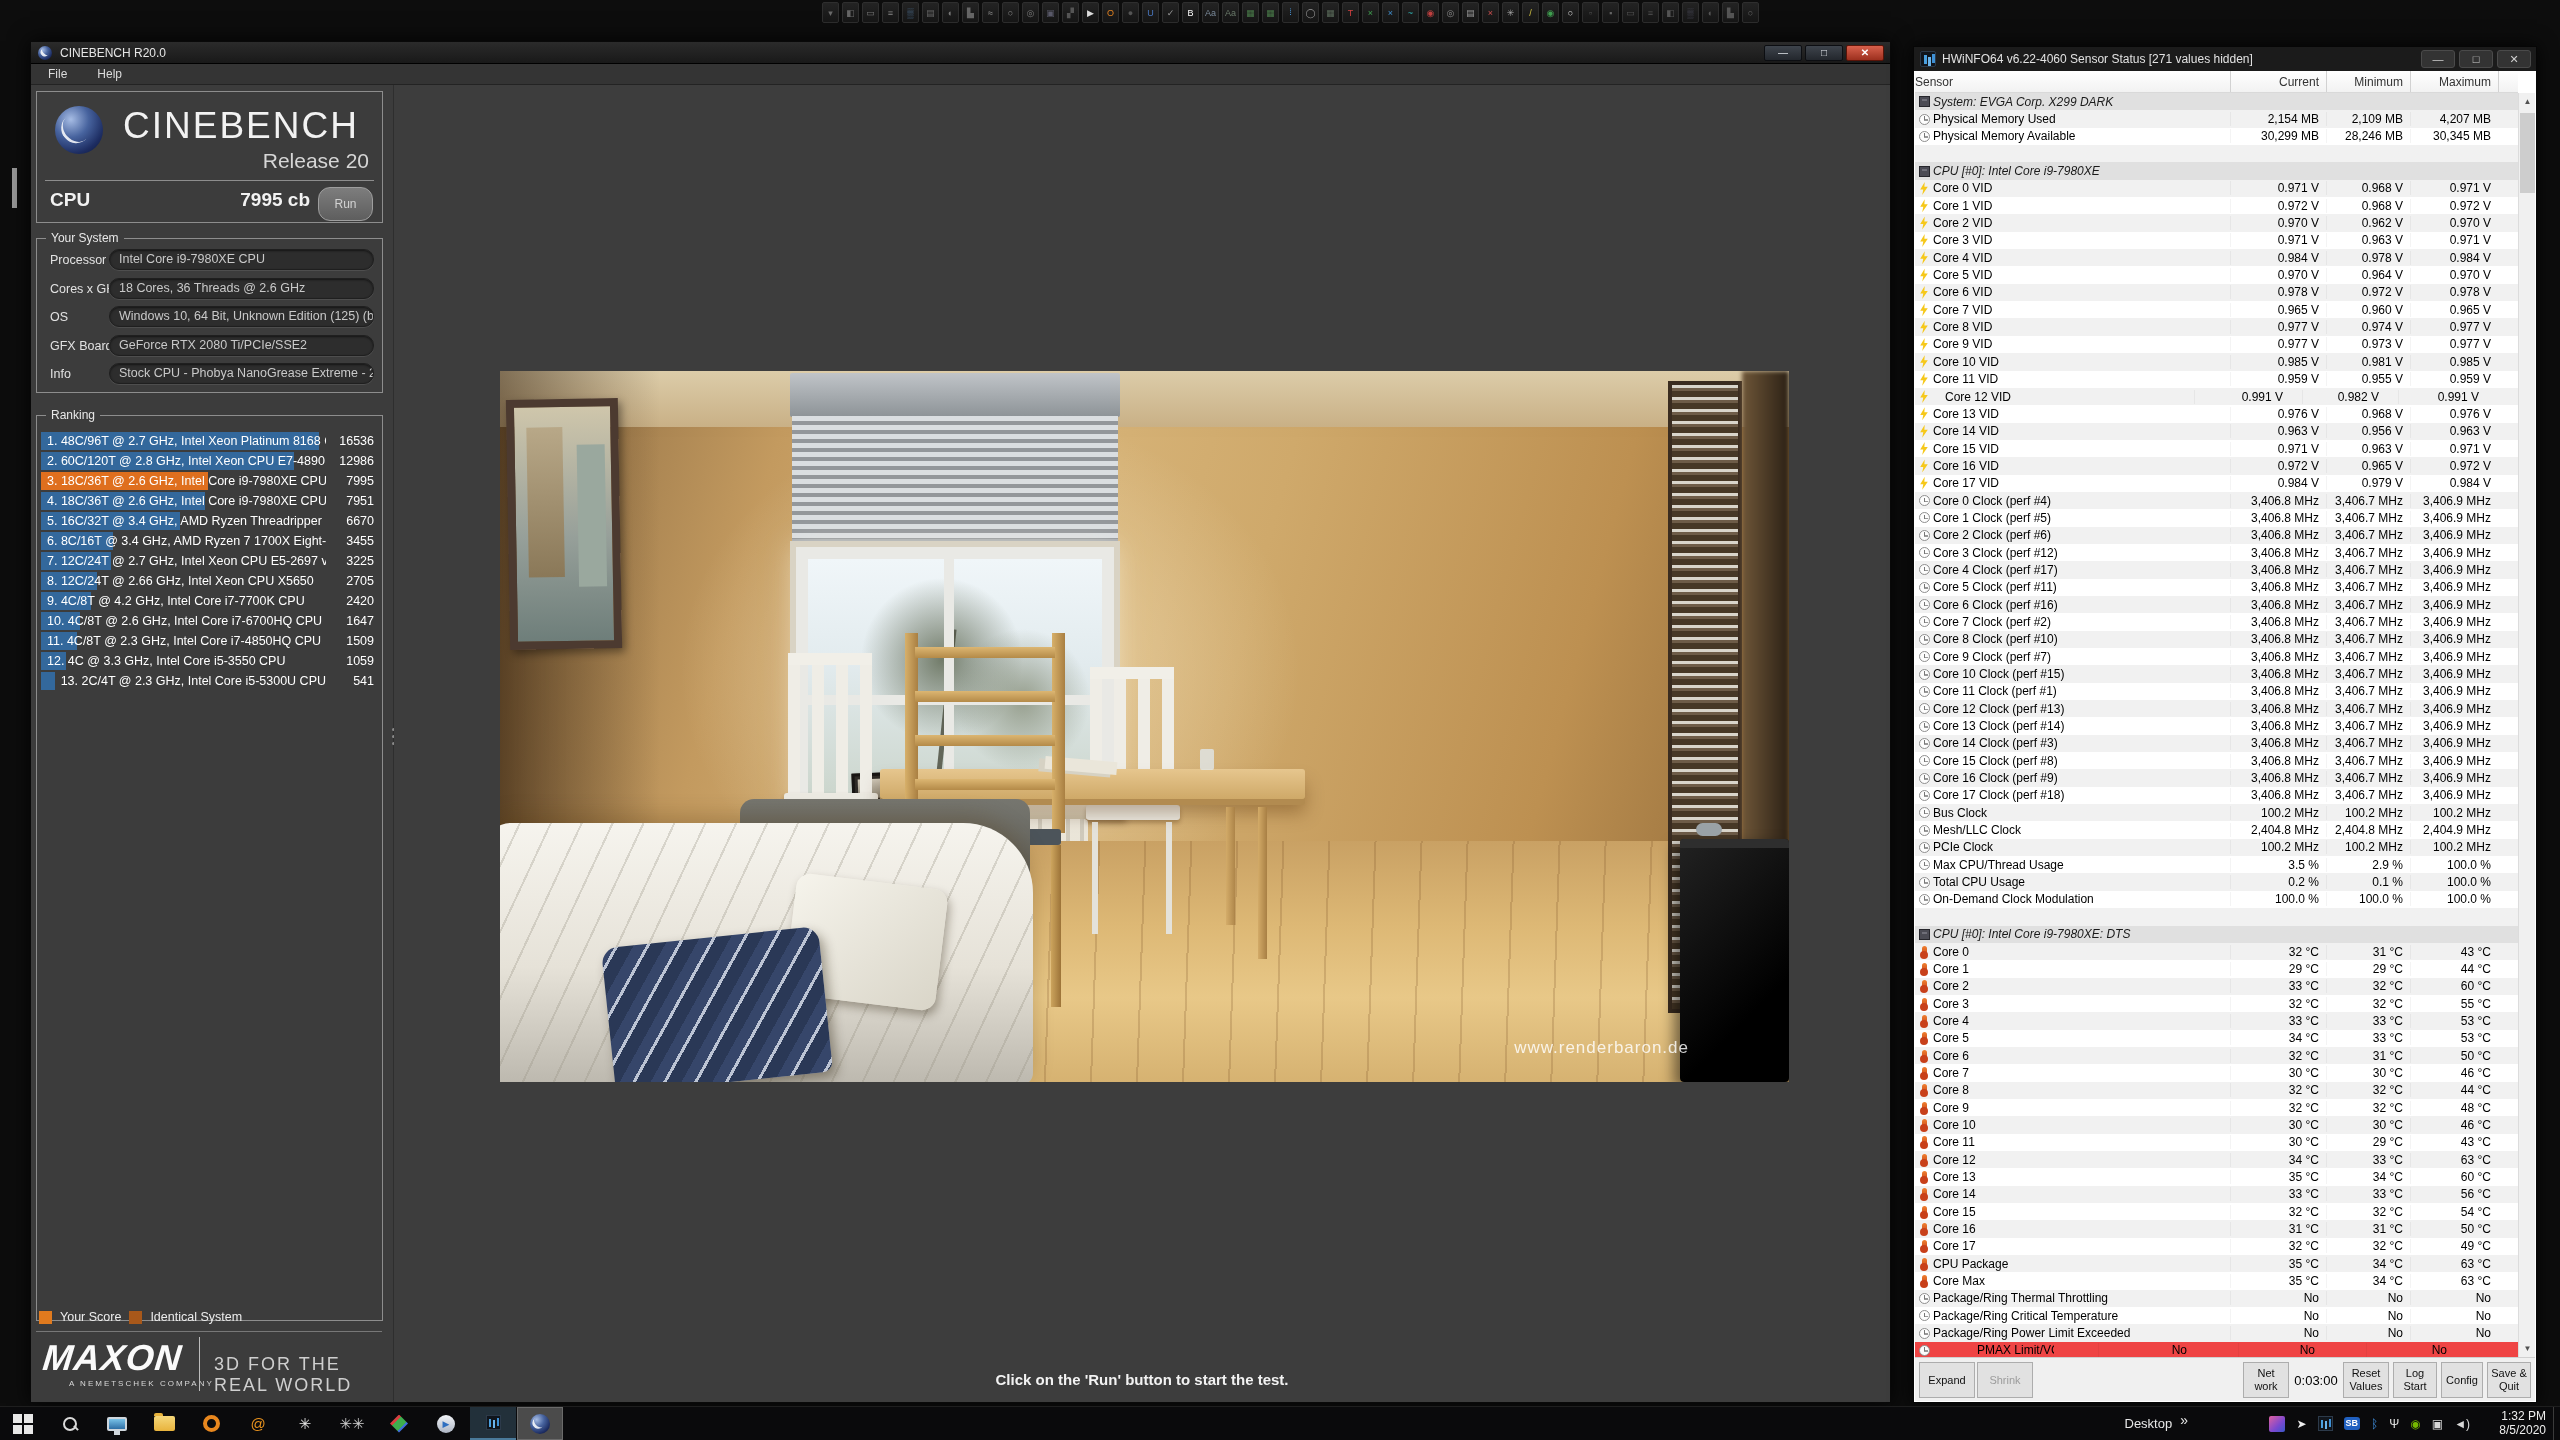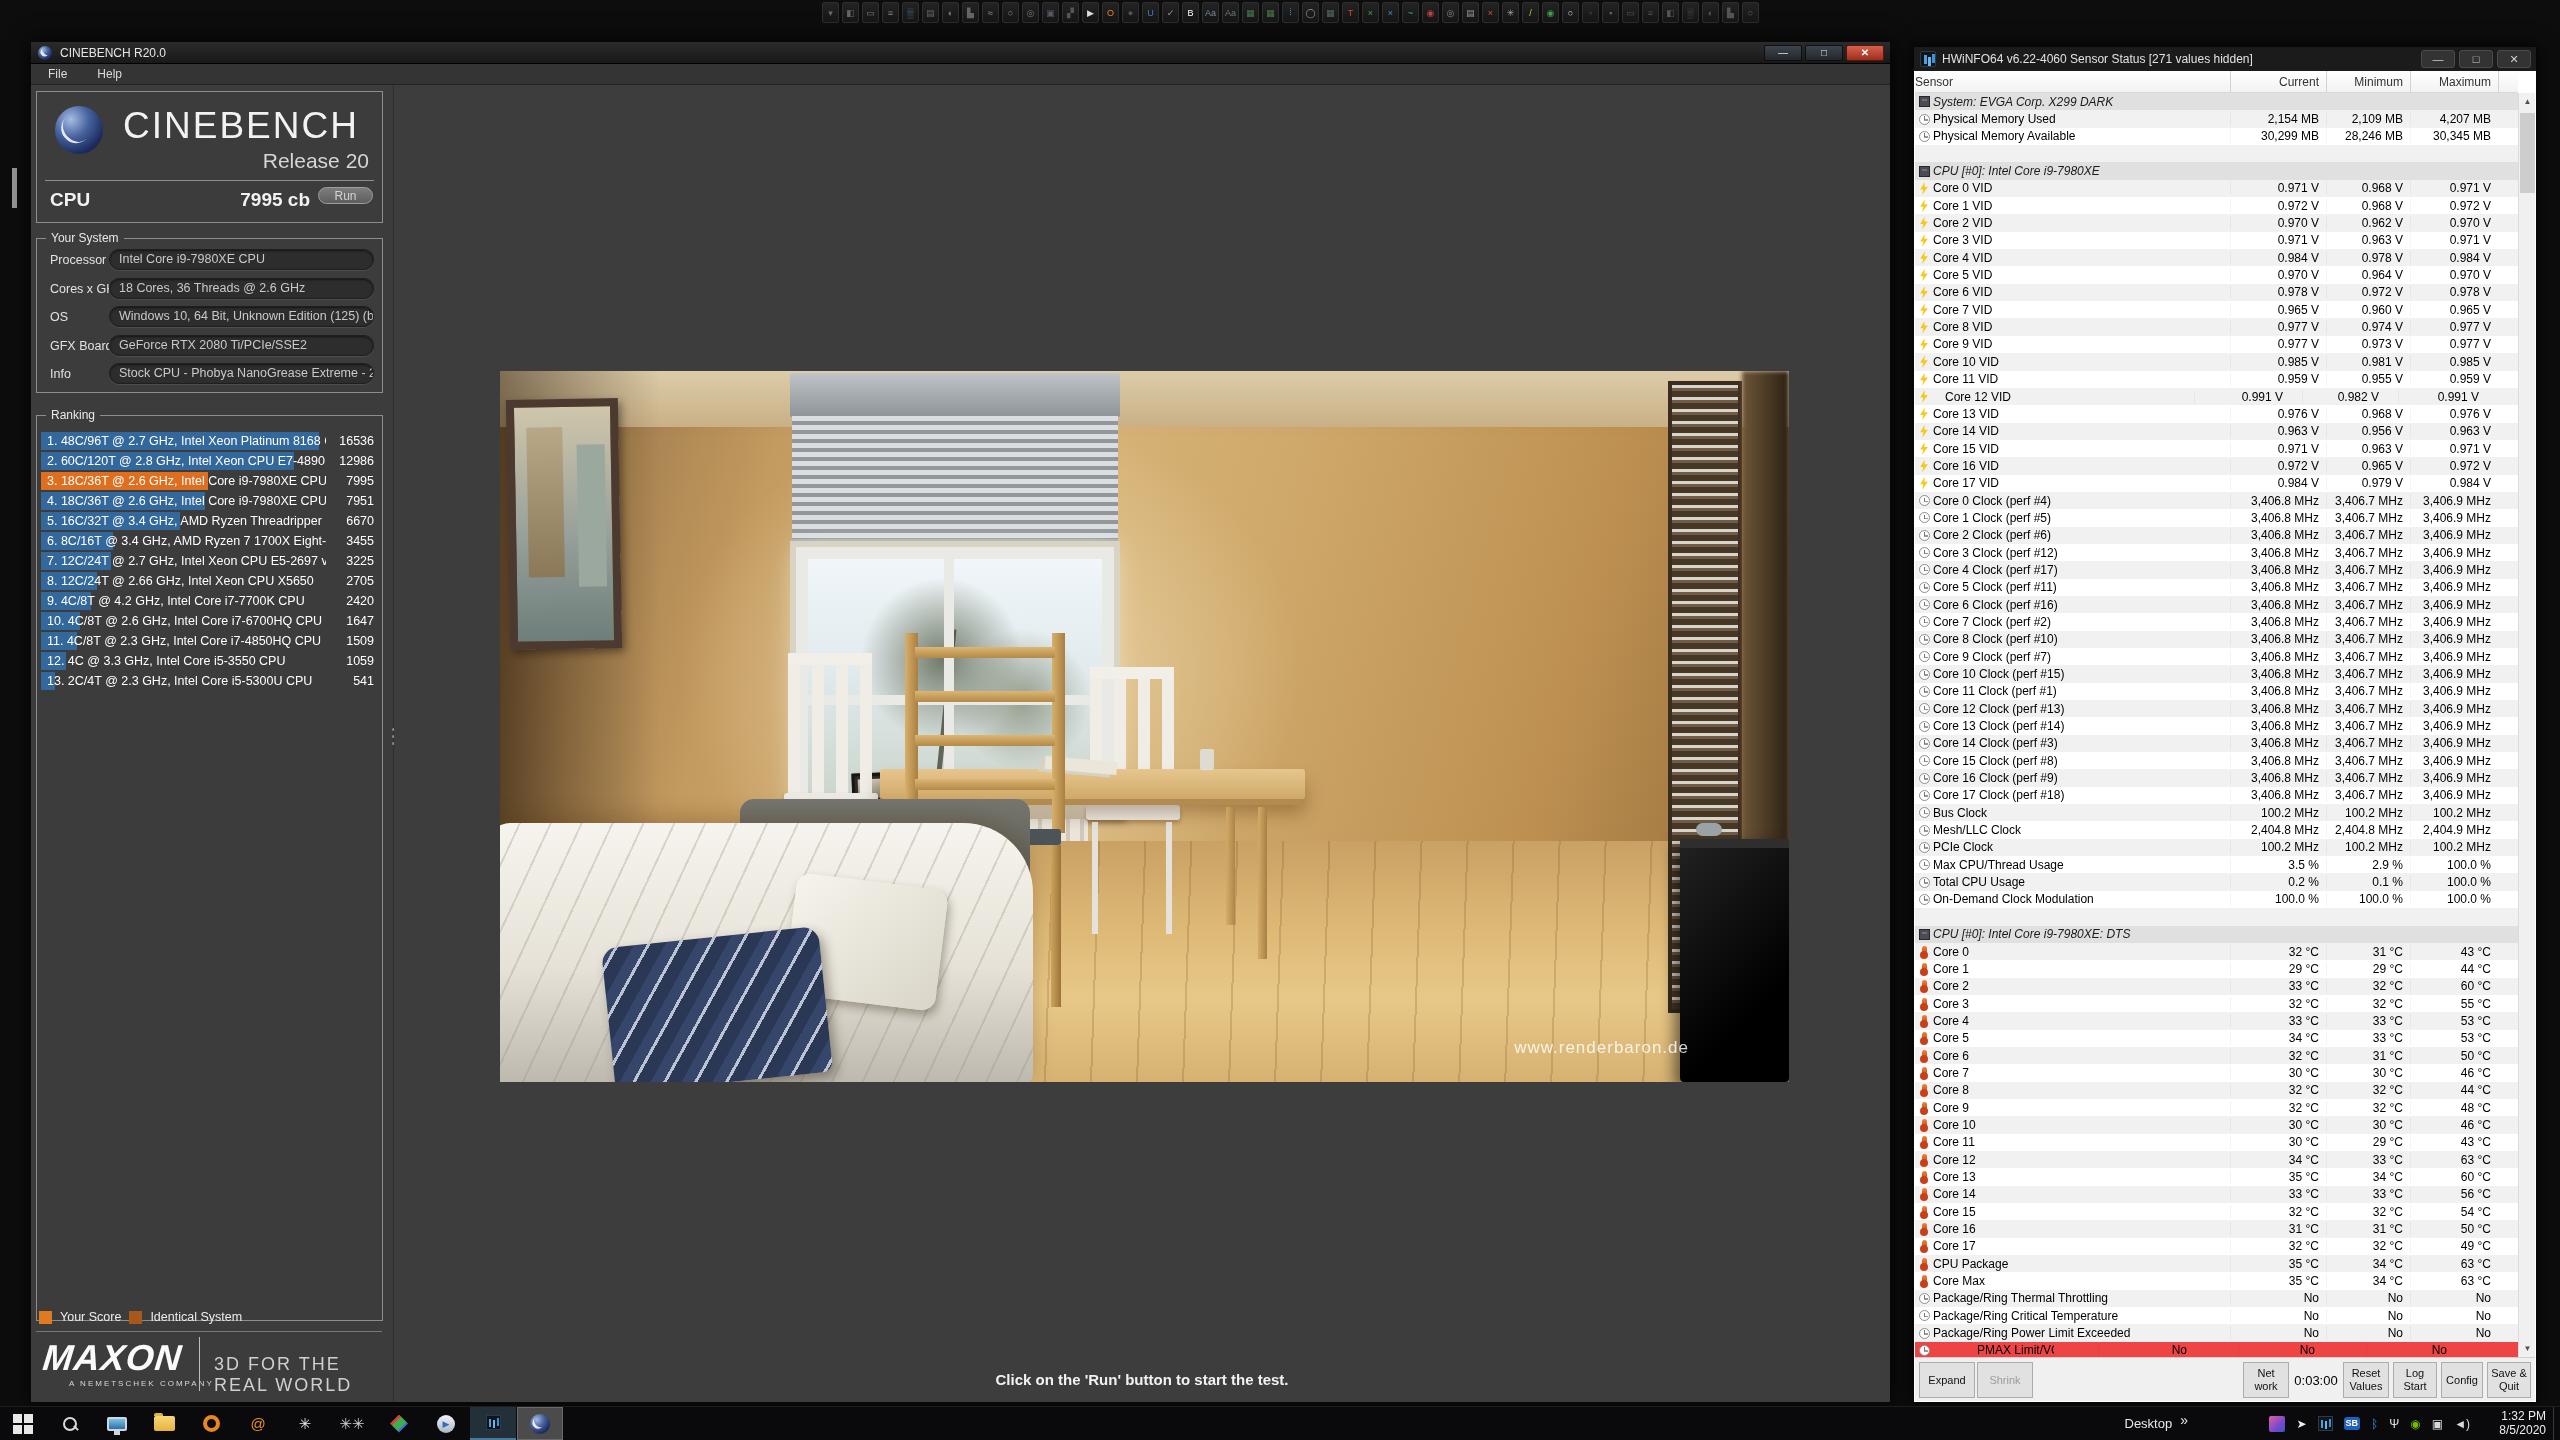--- a/index.html
+++ b/index.html
@@ -42,21 +42,21 @@
   .gbox .legend { position:absolute; top:-8px; left:9px; background:#3c3c3c; padding:0 5px;
         font-size:12px; color:#e8e8e8; }
   #cb-box1 { top:6px; height:132px; }
   #cb-logo-ball { position:absolute; left:18px; top:14px; width:48px; height:48px; }
   #cb-logo-text { position:absolute; left:72px; top:13px; width:264px; text-align:center; }
   #cb-logo-text .big { font-size:37px; color:#f2f2f2; letter-spacing:2px; font-weight:normal; }
   #cb-logo-text .rel { display:block; text-align:right; font-size:21px; color:#d6d6d6; margin-top:2px; padding-right:4px;}
   #cb-box1 .divider { position:absolute; left:8px; right:8px; top:88px; height:1px; background:#8d8d8d; }
   #cb-cpu-label { position:absolute; left:13px; top:97px; font-size:19px; font-weight:bold; color:#f2f2f2; }
   #cb-cpu-score { position:absolute; right:72px; top:97px; font-size:19px; font-weight:bold; color:#f2f2f2; }
-  #cb-run { position:absolute; right:9px; top:95px; width:55px; height:17px; border-radius:12px;
+  #cb-run { position:absolute; right:9px; top:95px; width:55px; height:34px; border-radius:12px;
         background:linear-gradient(#7d7d7d,#5e5e5e); border:1px solid #9e9e9e; color:#d2d2d2;
         font-size:12px; display:flex; align-items:center; justify-content:center; }
   #cb-ys { top:153px; height:155px; }
   .ys-row { position:absolute; left:0; right:0; height:22px; }
   .ys-row .lbl { position:absolute; left:13px; top:4px; font-size:12.5px; color:#e2e2e2; }
   .ys-row .fld { position:absolute; left:72px; right:8px; top:0; height:21px; border-radius:10px;
         background:#2d2d2d; border:1px solid #1f1f1f; box-shadow:inset 0 1px 2px #161616, 0 1px 0 #4e4e4e;
         color:#c9c9c9; font-size:12.5px; line-height:19px; padding:0 9px; white-space:nowrap; overflow:hidden; }
   #cb-rank { top:330px; height:906px; }
   .rk-row { position:absolute; left:4px; right:4px; height:18px; }
@@ -538,21 +538,21 @@
           <div class="rk-row" style="top: 216px;">
             <div class="rk-bar" style="width: 36px; background: rgb(51, 104, 156);"></div>
             <span class="rk-text">11. 4C/8T @ 2.3 GHz, Intel Core i7-4850HQ CPU</span>
             <span class="rk-score">1509</span>
           </div>
           <div class="rk-row" style="top: 236px;">
             <div class="rk-bar" style="width: 25px; background: rgb(51, 104, 156);"></div>
             <span class="rk-text">12. 4C @ 3.3 GHz, Intel Core i5-3550 CPU</span>
             <span class="rk-score">1059</span>
           </div>
-          <div class="rk-row" style="top: 256px;">
+          <div class="rk-row" style="top: 256px; text-align: right;">
             <div class="rk-bar" style="width: 14px; background: rgb(51, 104, 156);"></div>
             <span class="rk-text">13. 2C/4T @ 2.3 GHz, Intel Core i5-5300U CPU</span>
             <span class="rk-score">541</span>
           </div>
         </div>
     </div>
 
     <div id="cb-scorelegend">
       <span class="sq" id="lg-sq1" style="background: rgb(224, 122, 30);"></span>
       <span>Your Score</span>

